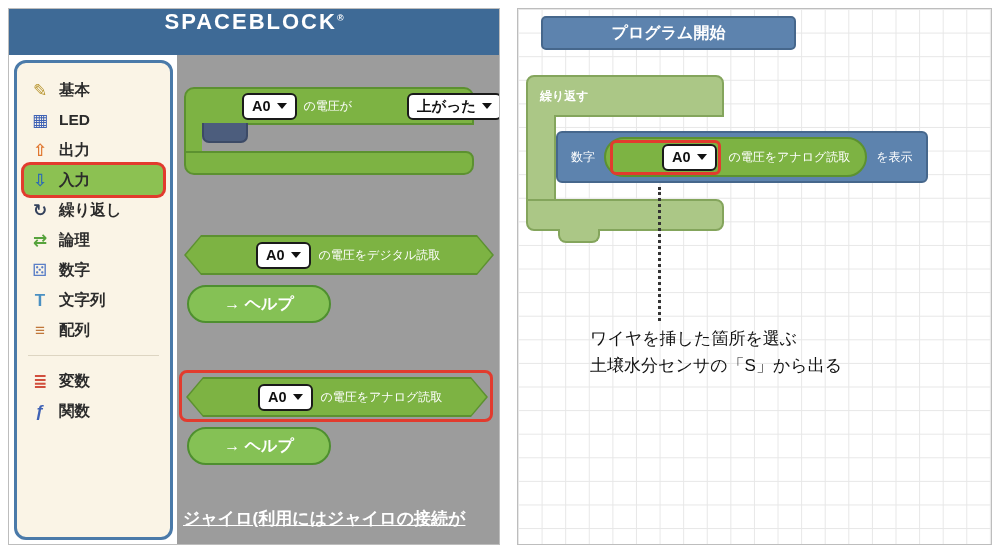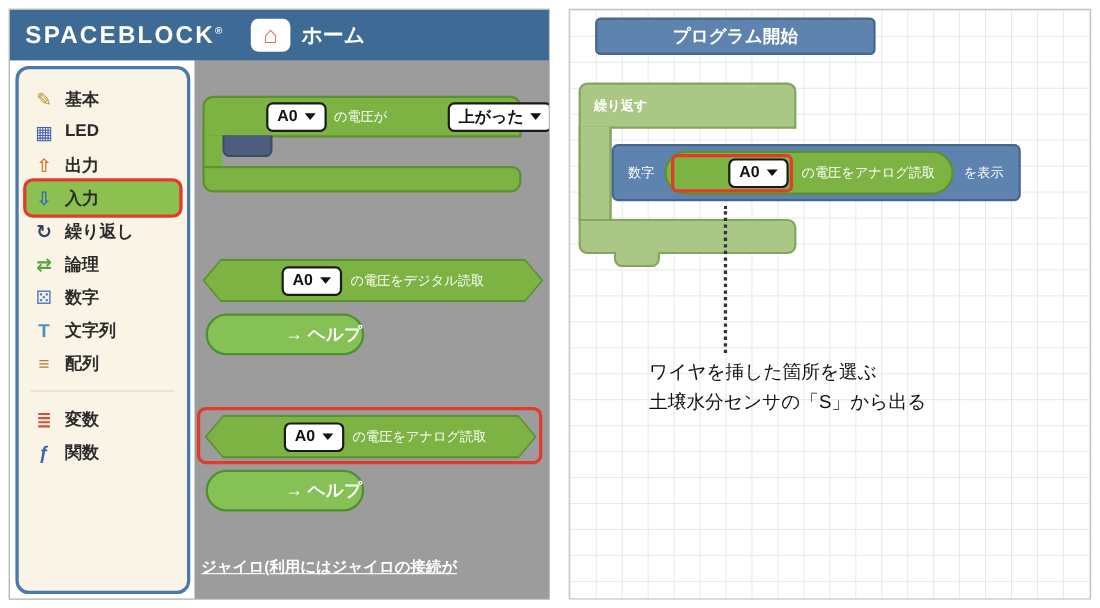--- a/index.html
+++ b/index.html
@@ -8,21 +8,21 @@
 
   
   .panel { position:absolute; overflow:hidden; border:1px solid #bdbdbd; }
   .panel.left  { left:8px; top:8px; width:492px; height:537px; background:#9c9c9c; }
   .panel.right { left:517px; top:8px; width:475px; height:537px; background:#ffffff;
                  background-image:linear-gradient(#e7e7e7 1px,transparent 1px),
                                   linear-gradient(90deg,#e7e7e7 1px,transparent 1px);
                  background-size:23.6px 23.6px; }
 
   
-  .topbar { height:46px; background:#3e6a96; display:flex; align-items:center; padding:0 14px; gap:26px; }
+  .topbar { height:46px; background:#3e6a96; display:flex; align-items:center; padding:0 14px; gap:38px;flex-direction:column; }
   .logo { color:#fff; font-weight:bold; font-size:22px; letter-spacing:2px; }
   .logo sup { font-size:9px; vertical-align:super; letter-spacing:0; }
   .home { display:flex; align-items:center; gap:10px; cursor:pointer; }
   .home-badge { width:36px; height:30px; background:#fff; border-radius:7px; display:flex; align-items:center; justify-content:center;
                 color:#d9705f; font-size:22px; font-weight:bold; line-height:1; }
   .home-label { color:#fff; font-weight:bold; font-size:19px; }
 
   
   .lbody { display:flex; height:491px; }
   .side-strip { width:168px; background:#ffffff; padding:5px 4px 6px 5px; }
@@ -54,24 +54,24 @@
 
   .hex-block { position:absolute; height:40px; background:#5c9130; padding:2px;
                clip-path:polygon(17px 0,calc(100% - 17px) 0,100% 50%,calc(100% - 17px) 100%,17px 100%,0 50%); }
   .hex-inner { width:100%; height:100%; background:#7db343; display:flex; align-items:center; gap:8px; padding:0 22px;
                clip-path:polygon(15px 0,calc(100% - 15px) 0,100% 50%,calc(100% - 15px) 100%,15px 100%,0 50%); }
   .hex.digital { left:7px; top:180px; width:310px; }
   .hex.analog  { left:9px; top:322px; width:302px; }
   .ring-analog { position:absolute; left:2px; top:315px; width:314px; height:52px; border:3px solid #e23b2e; border-radius:8px; }
 
   .help-btn { position:absolute; width:144px; height:38px; background:#85c155; border:2px solid #4e8f2f; border-radius:19px;
-              color:#fff; font-weight:bold; font-size:16px; font-family:inherit; cursor:pointer;text-align:right; }
+              color:#fff; font-weight:bold; font-size:16px; font-family:inherit; cursor:pointer; }
   .help1 { left:10px; top:230px; }
   .help2 { left:10px; top:372px; }
-  .palette-footer { position:absolute; left:6px; top:452px; color:#fff; font-weight:bold; font-size:14px;
+  .palette-footer { position:absolute; left:6px; top:452px; color:#fff; font-weight:bold; font-size:17px;
                     text-decoration:underline; white-space:nowrap; }
 
   
   .start-block { position:absolute; left:23px; top:7px; width:255px; height:34px; background:#5d83ae; border:2px solid #46678c;
                  border-radius:5px; color:#fff; font-weight:bold; font-size:16px; display:flex; align-items:center; justify-content:center; }
   .rp-top   { position:absolute; left:8px; top:66px; width:198px; height:42px; background:#abc786; border:2px solid #84a55c;
               border-radius:8px 8px 0 0; display:flex; align-items:center; padding:0 12px; }
   .rp-top span { color:#fff; font-weight:bold; font-size:12px; }
   .rp-spine { position:absolute; left:8px; top:106px; width:30px; height:86px; background:#abc786;
               border-left:2px solid #84a55c; border-right:2px solid #84a55c; }

